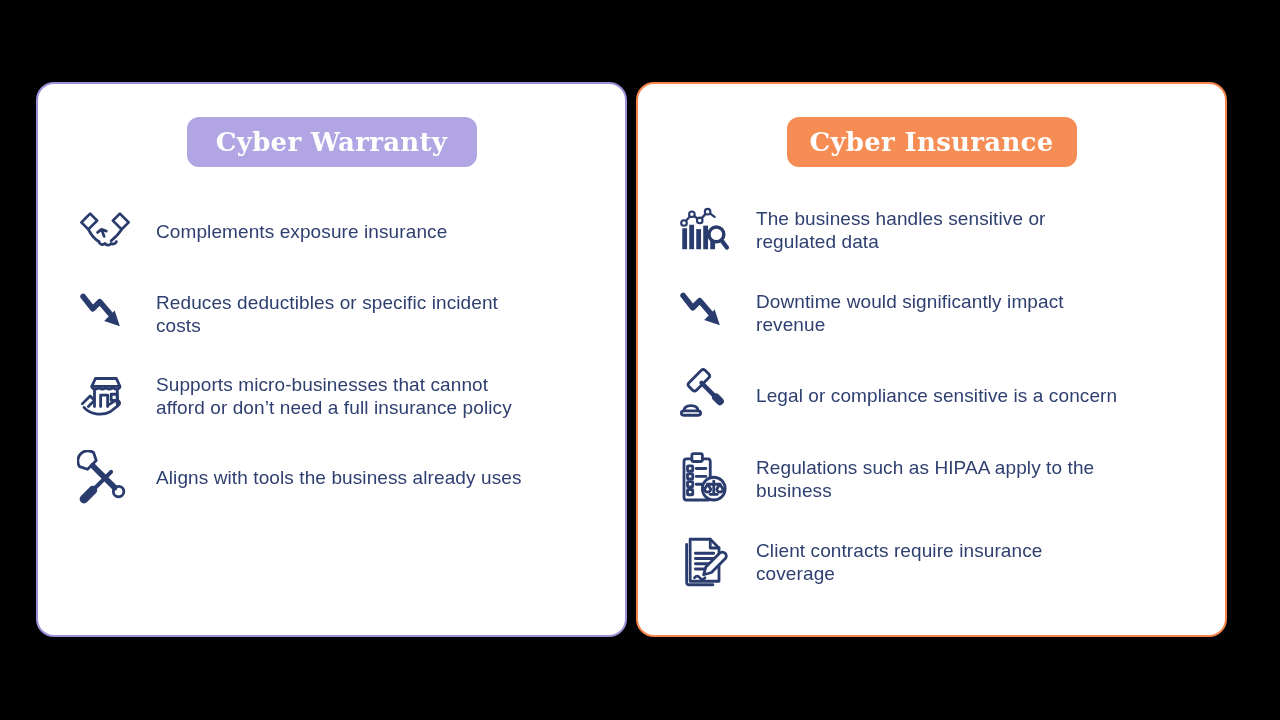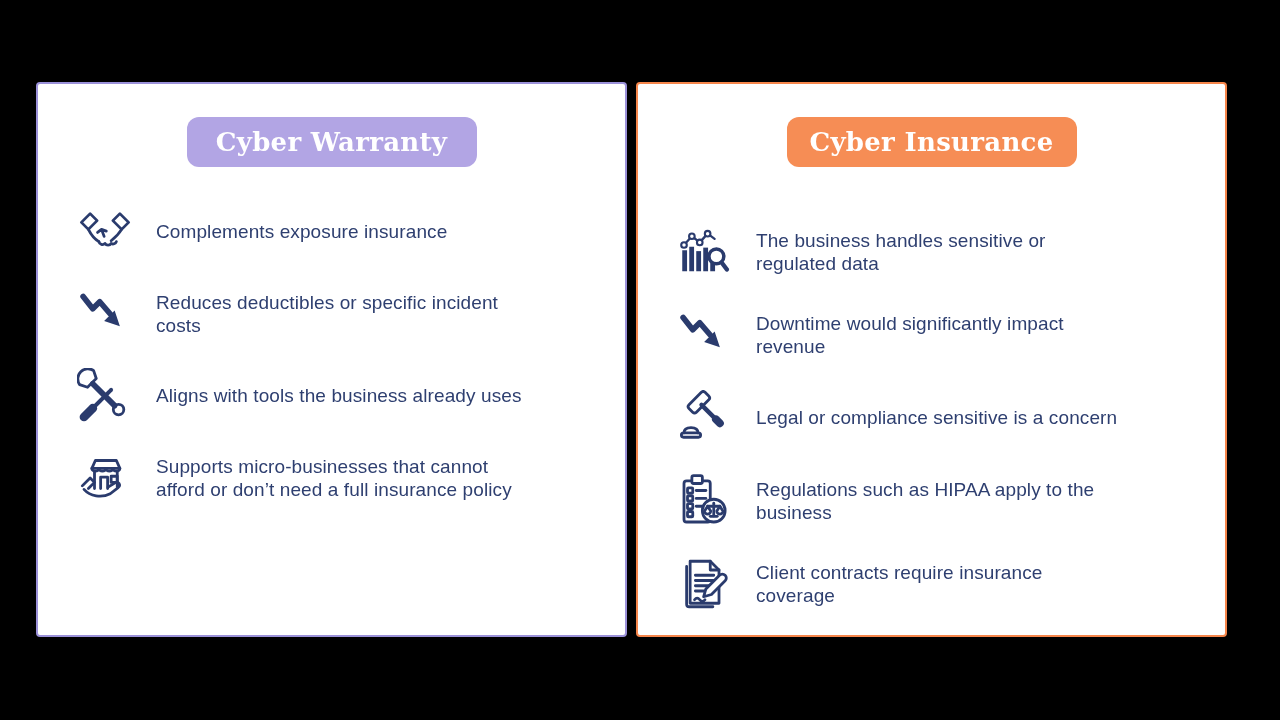--- a/index.html
+++ b/index.html
@@ -2,34 +2,34 @@
 <html><head>
 <meta charset="utf-8">
 <style>
   html,body{margin:0;padding:0;background:#000;}
   .stage{
     position:relative;width:1280px;height:720px;background:#000;overflow:hidden;
     font-family:"Liberation Sans",sans-serif;
   }
   .card{
     position:absolute;top:82px;width:591px;height:555px;background:#fff;
-    border-radius:4px;box-sizing:border-box;border:2.5px solid;
+    border-radius:18px;box-sizing:border-box;border:2.5px solid;
   }
   .card.warranty{left:36px;border-color:#9b91d9;}
   .card.insurance{left:636px;border-color:#f6864b;}
   .badge{
     margin:33px auto 0 auto;width:290px;height:50px;border-radius:12px;
     display:flex;align-items:center;justify-content:center;
     font-family:"DejaVu Serif",serif;font-weight:bold;font-size:26px;color:#fff;
     letter-spacing:0.3px;
   }
   .badge.warranty{background:#b2a5e4;}
   .badge.insurance{background:#f68d55;}
   .items{display:flex;flex-direction:column;padding:36px 26px 0 38px;gap:24px;}
-  .insurance .items{padding-top:14px;gap:25px;margin-top:42px;}
+  .insurance .items{padding-top:34px;gap:25px;}
   .item{display:flex;align-items:center;gap:22px;}
   .item .icon{flex:0 0 58px;height:58px;display:flex;align-items:center;justify-content:center;}
   .item .text{
     font-size:19px;line-height:23.5px;color:#2e3f70;white-space:pre-line;
     letter-spacing:0.1px;
   }
   svg{display:block;}
   svg .st{stroke:#2a3b6d;stroke-width:3.2;fill:none;stroke-linecap:round;stroke-linejoin:round;}
   svg .fl{fill:#2a3b6d;stroke:none;}
   svg .wh{fill:#fff;}
@@ -64,44 +64,44 @@
             <path class="fl" d="M49 46 L43 28 L31 40 Z"></path>
           </svg>
         </span>
         <span class="text">Reduces deductibles or specific incident
 costs</span>
       </div>
 
       <div class="item">
         <span class="icon">
           <svg width="56" height="56" viewBox="0 0 64 64">
-            <path d="M8 56 L18 46" stroke="#2a3b6d" stroke-width="10" fill="none" stroke-linecap="round"></path>
-            <path d="M20 44 L39 25" stroke="#2a3b6d" stroke-width="4.5" fill="none" stroke-linecap="round"></path>
-            <path class="st" d="M19 3 A11.5 11.5 0 0 0 3 19 L12 22 L17 17 L22 12 Z"></path>
-            <path d="M18 18 L43 43" stroke="#2a3b6d" stroke-width="6.5" fill="none" stroke-linecap="round"></path>
-            <circle class="st" cx="47.5" cy="47.5" r="6"></circle>
-          </svg>
-        </span>
-        <span class="text">Aligns with tools the business already uses</span>
-      </div>
-
-      <div class="item">
-        <span class="icon">
-          <svg width="56" height="56" viewBox="0 0 64 64">
             <path class="st" d="M21 12 L45 12 L49 21 L17 21 Z"></path>
             <path class="st" d="M17 21 a4 3.2 0 0 0 8 0 a4 3.2 0 0 0 8 0 a4 3.2 0 0 0 8 0 a4 3.2 0 0 0 8 0"></path>
             <path class="st" d="M20 25 V44 M46 25 V42"></path>
             <path class="st" d="M27 44 V31 h8 v13"></path>
             <path class="st" d="M39 30 h7 v7 h-7 z"></path>
             <path class="st" d="M6 41 l9 -9 5 5 -7 7"></path>
             <path class="st" d="M8 45 c7 8 20 10 30 5 l9 -7 c3.5 -2.5 0.5 -8 -3.5 -5.5 l-8 5"></path>
           </svg>
         </span>
         <span class="text">Supports micro-businesses that cannot
 afford or don’t need a full insurance policy</span>
+      </div>
+
+      <div class="item">
+        <span class="icon">
+          <svg width="56" height="56" viewBox="0 0 64 64">
+            <path d="M8 56 L18 46" stroke="#2a3b6d" stroke-width="10" fill="none" stroke-linecap="round"></path>
+            <path d="M20 44 L39 25" stroke="#2a3b6d" stroke-width="4.5" fill="none" stroke-linecap="round"></path>
+            <path class="st" d="M19 3 A11.5 11.5 0 0 0 3 19 L12 22 L17 17 L22 12 Z"></path>
+            <path d="M18 18 L43 43" stroke="#2a3b6d" stroke-width="6.5" fill="none" stroke-linecap="round"></path>
+            <circle class="st" cx="47.5" cy="47.5" r="6"></circle>
+          </svg>
+        </span>
+        <span class="text">Aligns with tools the business already uses</span>
       </div>
 
     </div>
   </div>
 
   <div class="card insurance">
     <div class="badge insurance">Cyber Insurance</div>
     <div class="items">
 
       <div class="item">

